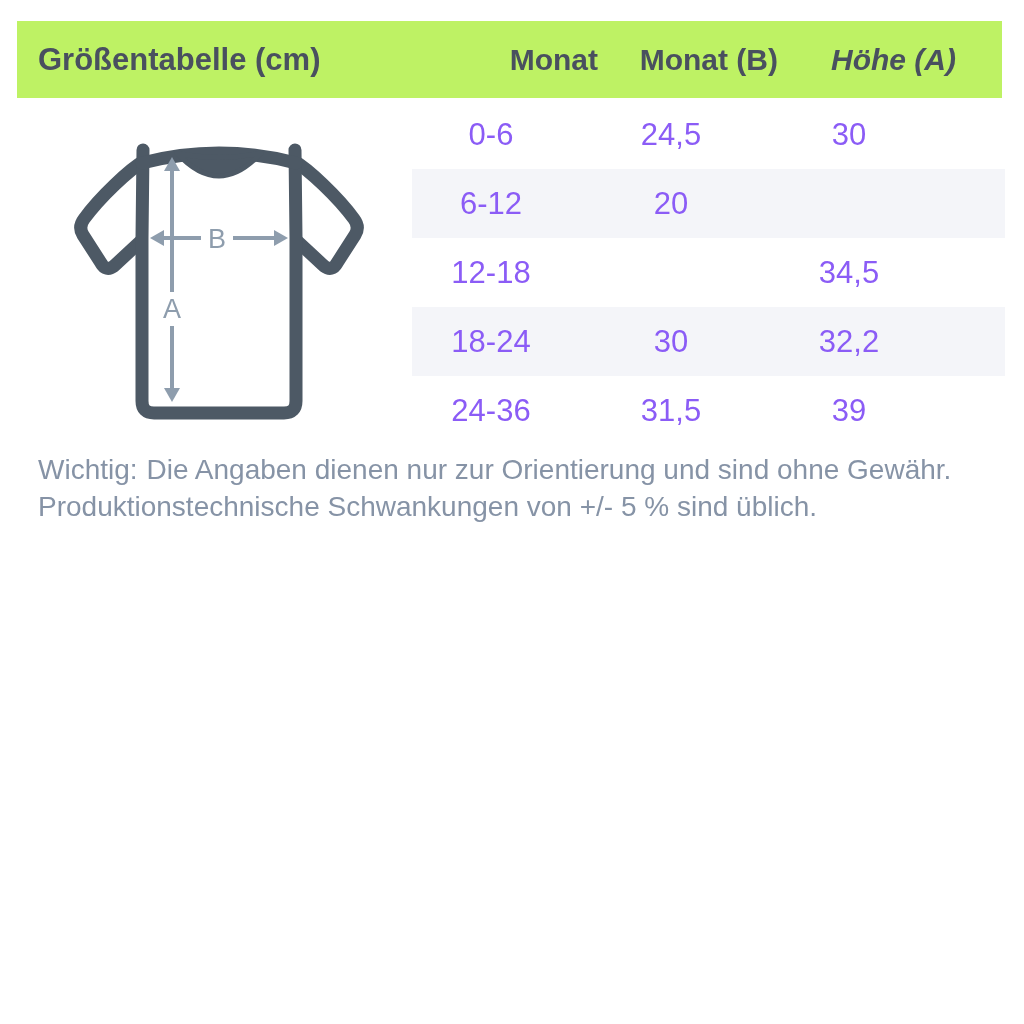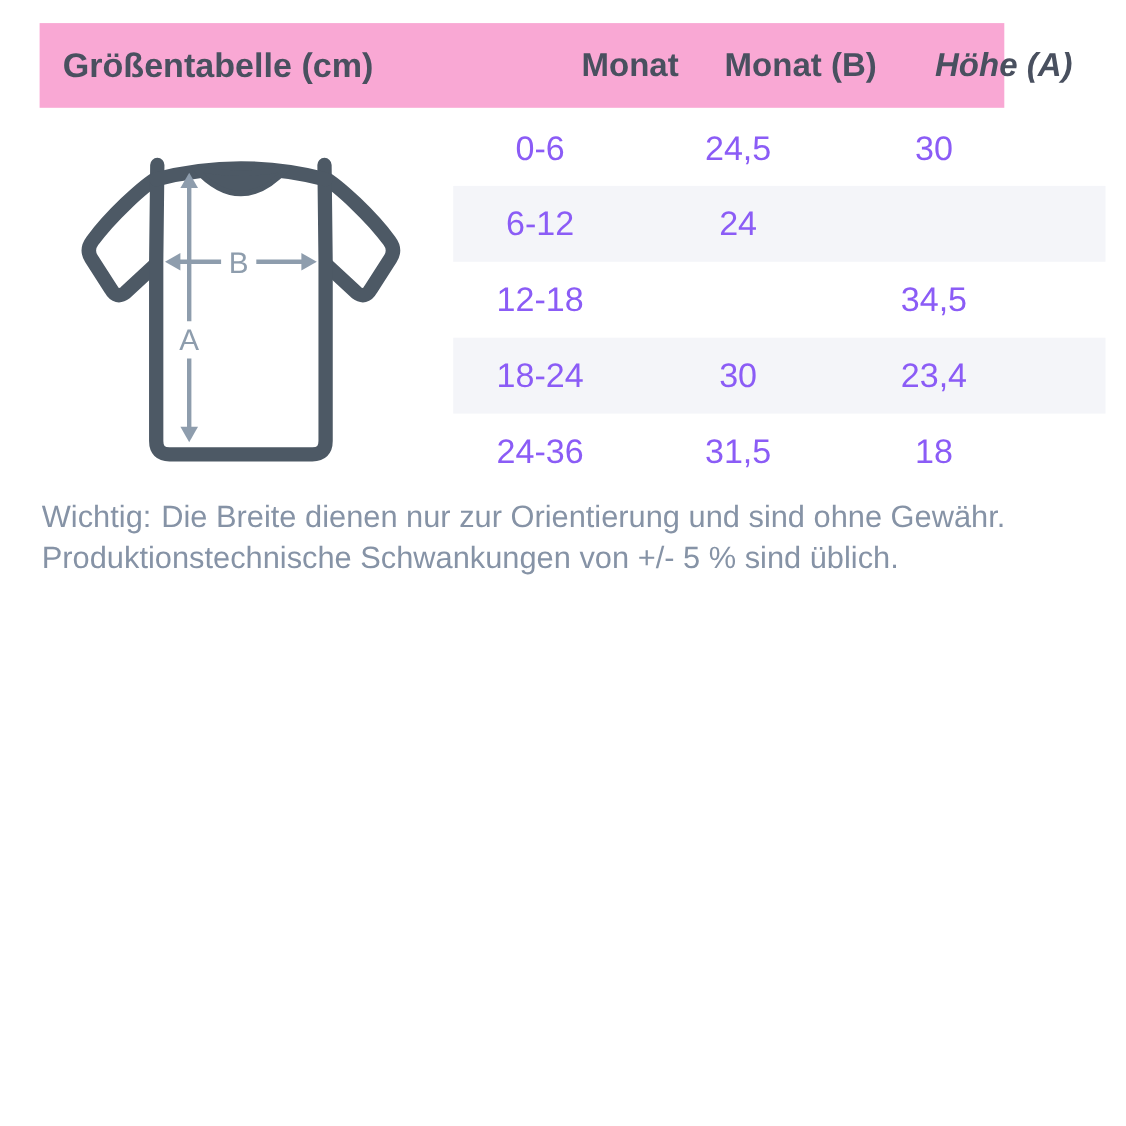--- a/index.html
+++ b/index.html
@@ -8,23 +8,23 @@
     width: 1024px;
     height: 1024px;
     background: #ffffff;
     font-family: "Liberation Sans", sans-serif;
     overflow: hidden;
   }
 
   
   .header-band {
     position: absolute;
-    left: 36px; top: 21px;
-    width: 877px; height: 77px;
-    background: #f9a8d4;
+    left: 17px; top: 21px;
+    width: 985px; height: 77px;
+    background: #bef264;
   }
   .chart-title {
     position: absolute;
     left: 21px; top: 0;
     line-height: 77px;
     font-size: 31px;
     font-weight: bold;
     color: #49505f;
     white-space: nowrap;
   }
@@ -139,35 +139,35 @@
     <text x="102" y="184" text-anchor="middle" dominant-baseline="central" font-size="27" fill="#8e9dad" stroke="none" font-family="&quot;Liberation Sans&quot;, sans-serif">A</text>
   </svg>
 
   <div class="trow r0">
     <div class="cell monat">0-6</div>
     <div class="cell breite">24,5</div>
     <div class="cell hoehe">30</div>
   </div>
   <div class="trow r1 striped">
     <div class="cell monat">6-12</div>
-    <div class="cell breite">24</div>
+    <div class="cell breite">20</div>
   </div>
   <div class="trow r2">
     <div class="cell monat">12-18</div>
     <div class="cell hoehe">34,5</div>
   </div>
   <div class="trow r3 striped">
     <div class="cell monat">18-24</div>
     <div class="cell breite">30</div>
-    <div class="cell hoehe">23,4</div>
+    <div class="cell hoehe">32,2</div>
   </div>
   <div class="trow r4">
     <div class="cell monat">24-36</div>
     <div class="cell breite">31,5</div>
-    <div class="cell hoehe">18</div>
+    <div class="cell hoehe">39</div>
   </div>
 
   <div class="note">
-    <span class="note-line"><strong>Wichtig:</strong><span>Die Breite dienen nur zur Orientierung und sind ohne Gewähr.</span></span>
+    <span class="note-line"><strong>Wichtig:</strong><span>Die Angaben dienen nur zur Orientierung und sind ohne Gewähr.</span></span>
     <span class="note-line"><span>Produktionstechnische Schwankungen von +/- 5 % sind üblich.</span></span>
   </div>
 
 </div>
 
 </body></html>

